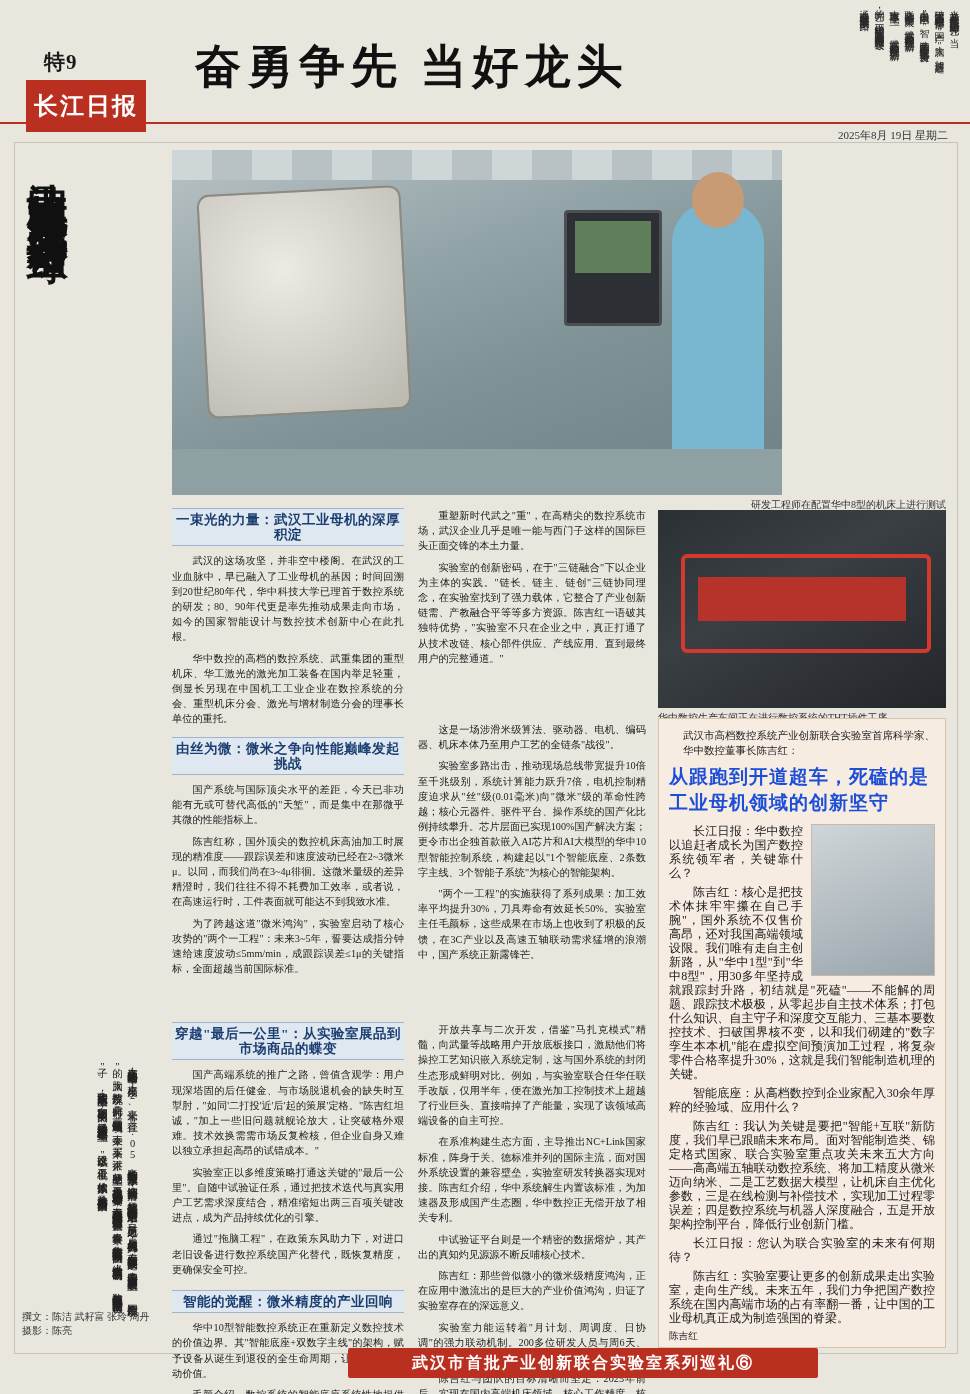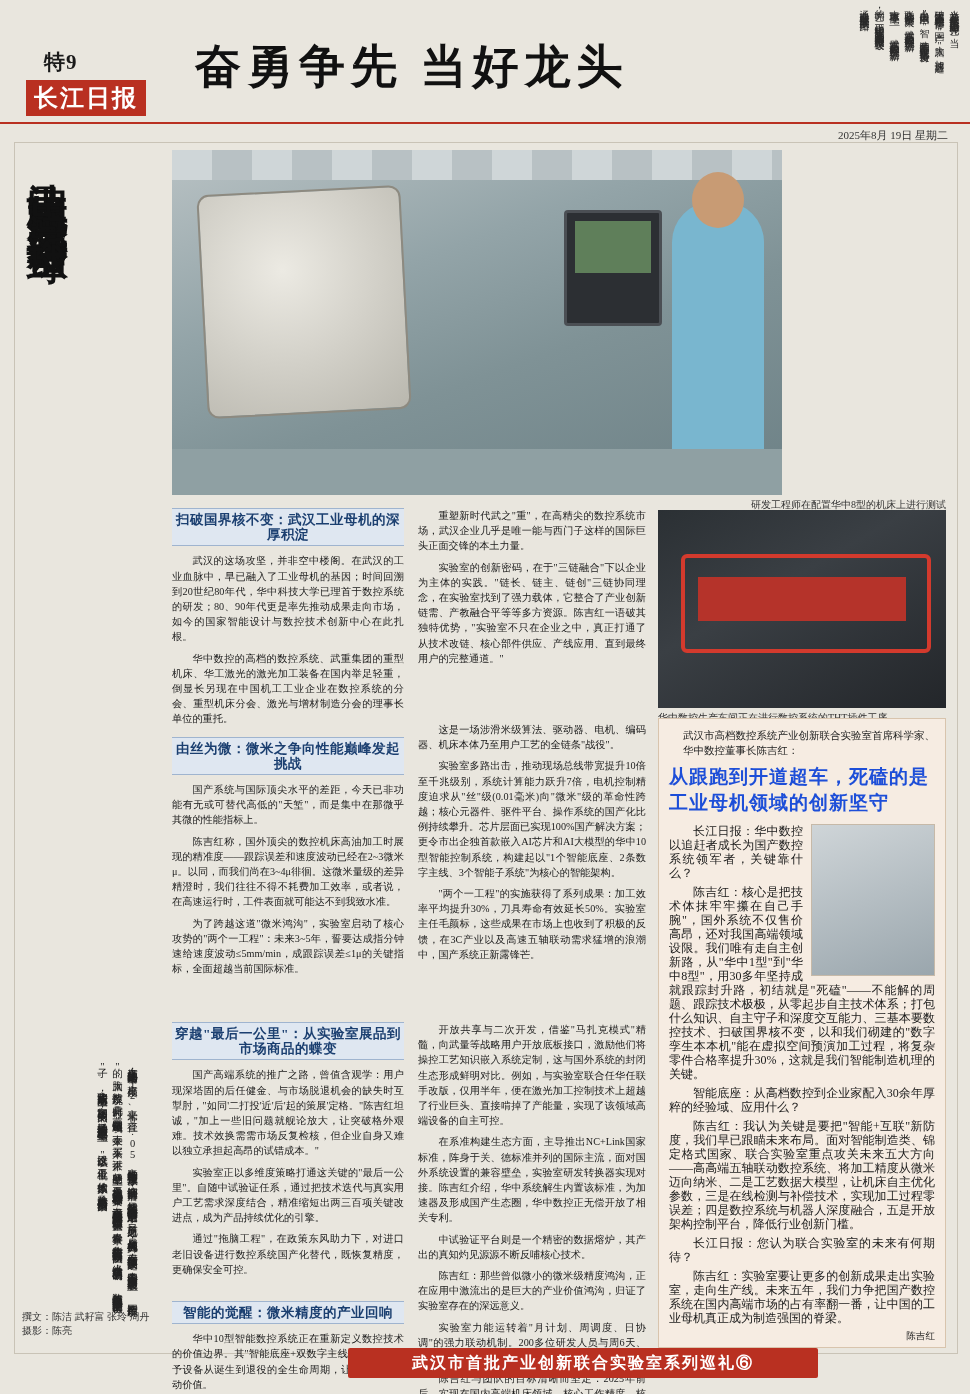--- a/index.html
+++ b/index.html
@@ -9,21 +9,21 @@
     font-family:"Liberation Serif","DejaVu Serif",serif;
     color:#1a1a1a;
     overflow:hidden;
     position:relative;
   }
   .page{position:relative;width:970px;height:1394px;box-sizing:border-box;}
 
   
   .masthead{position:relative;height:122px;border-bottom:2px solid #b93021;}
   .tag{position:absolute;left:44px;top:48px;font-size:21px;font-weight:bold;letter-spacing:1px;}
-  .logo{position:absolute;left:26px;top:80px;width:120px;height:36px;
+  .logo{position:absolute;left:26px;top:80px;width:120px;height:52px;
     background:#b93021;color:#fff;display:flex;align-items:center;justify-content:center;
     font-size:24px;font-weight:bold;letter-spacing:2px;font-family:"Liberation Serif",serif;}
   .headline-main{position:absolute;left:195px;top:36px;font-size:46px;font-weight:bold;letter-spacing:6px;color:#111;}
   .vtext-strip{position:absolute;right:8px;top:2px;width:470px;height:120px;display:flex;flex-direction:row-reverse;gap:0px;}
   .vcol{writing-mode:vertical-rl;text-orientation:upright;font-size:10px;line-height:13px;color:#2a2a2a;
     letter-spacing:1px;height:116px;padding:0 1px;overflow:hidden;}
 
   .dateline{position:absolute;right:22px;top:128px;font-size:11px;color:#333;}
 
   
@@ -54,21 +54,21 @@
   .col p{margin:0 0 6px 0;text-indent:2em;}
 
   
   .ibox{position:absolute;left:658px;top:718px;width:288px;height:630px;
     background:#f6ece2;border:1px solid #d8c4ad;box-sizing:border-box;padding:9px 10px;}
   .ibox .lead{font-size:10.5px;line-height:15px;color:#222;margin:0 0 6px 14px;}
   .ibox .ititle{font-size:19px;font-weight:bold;line-height:26px;color:#1d4ed8;margin:4px 0 8px 0;letter-spacing:1px;}
   .ibox .qa{font-size:12px;line-height:14px;text-align:justify;margin:0 0 5px 0;text-indent:2em;}
   .ibox .portrait{float:right;width:122px;height:150px;margin:0 0 6px 8px;
     background:linear-gradient(160deg,#cfd5d8,#9aa6ad);border:1px solid #c6b9a8;}
-  .sig{font-size:9.6px;text-align:right;margin-top:2px;}
+  .sig{font-size:9.6px;text-align:left;margin-top:2px;}
 
   
   .banner{position:absolute;left:348px;bottom:16px;width:470px;height:30px;background:#b93021;color:#fff;
     display:flex;align-items:center;justify-content:center;font-size:16px;font-weight:bold;letter-spacing:2px;
     border-radius:2px;}
 
   
   .m-drum{position:absolute;left:30px;top:40px;width:200px;height:220px;border-radius:12px;
     background:radial-gradient(circle at 40% 35%,#eceae3,#b9b7ae);border:2px solid #8d8a80;transform:rotate(-3deg);}
   .m-panel{position:absolute;right:120px;top:60px;width:92px;height:110px;background:#2c2f33;border:3px solid #4b4f54;border-radius:4px;}
@@ -123,21 +123,21 @@
   </div>
   <div class="cap" style="left:746px;top:498px;width:200px;text-align:right;">研发工程师在配置华中8型的机床上进行测试验证。</div>
 
   <div class="photo photo2">
     <div class="pcb"></div>
     <div class="pcb-i"></div>
   </div>
   <div class="cap" style="left:658px;top:711px;width:288px;">华中数控生产车间正在进行数控系统的THT插件工序。</div>
 
   <div class="col" style="left:172px;top:508px;width:232px;height:790px;">
-    <span class="sec-head">扫破国界核不变：武汉工业母机的深厚积淀</span>
+    <span class="sec-head">一束光的力量：武汉工业母机的深厚积淀</span>
     <p>武汉的这场攻坚，并非空中楼阁。在武汉的工业血脉中，早已融入了工业母机的基因；时间回溯到20世纪80年代，华中科技大学已理首于数控系统的研发；80、90年代更是率先推动成果走向市场，如今的国家智能设计与数控技术创新中心在此扎根。</p>
     <p>华中数控的高档的数控系统、武重集团的重型机床、华工激光的激光加工装备在国内举足轻重，倒显长另现在中国机工工业企业在数控系统的分会、重型机床分会、激光与增材制造分会的理事长单位的重托。</p>
     <span class="sec-head" style="margin-top:10px;">由丝为微：微米之争向性能巅峰发起挑战</span>
     <p>国产系统与国际顶尖水平的差距，今天已非功能有无或可替代高低的"天堑"，而是集中在那微乎其微的性能指标上。</p>
     <p>陈吉红称，国外顶尖的数控机床高油加工时展现的精准度——跟踪误差和速度波动已经在2~3微米μ。以同，而我们尚在3~4μ徘徊。这微米量级的差异精澄时，我们往往不得不耗费加工效率，或者说，在高速运行时，工件表面就可能达不到我致水准。</p>
     <p>为了跨越这道"微米鸿沟"，实验室启动了核心攻势的"两个一工程"：未来3~5年，誓要达成指分钟速给速度波动≤5mm/min，成跟踪误差≤1μ的关键指标，全面超越当前国际标准。</p>
   </div>
 
   <div class="col" style="left:418px;top:508px;width:228px;height:200px;">
     <p>重塑新时代武之"重"，在高精尖的数控系统市场，武汉企业几乎是唯一能与西门子这样的国际巨头正面交锋的本土力量。</p>
@@ -148,21 +148,21 @@
     <p>这是一场涉滑米级算法、驱动器、电机、编码器、机床本体乃至用户工艺的全链条"战役"。</p>
     <p>实验室多路出击，推动现场总线带宽提升10倍至千兆级别，系统计算能力跃升7倍，电机控制精度迫求从"丝"级(0.01毫米)向"微米"级的革命性跨越；核心元器件、驱件平台、操作系统的国产化比例持续攀升。芯片层面已实现100%国产解决方案；更令市出企独首款嵌入AI芯片和AI大模型的华中10型智能控制系统，构建起以"1个智能底座、2条数字主线、3个智能子系统"为核心的智能架构。</p>
     <p>"两个一工程"的实施获得了系列成果：加工效率平均提升30%，刀具寿命有效延长50%。实验室主任毛颜标，这些成果在市场上也收到了积极的反馈，在3C产业以及高速五轴联动需求猛增的浪潮中，国产系统正新露锋芒。</p>
   </div>
 
   <div class="col" style="left:172px;top:1022px;width:232px;height:280px;">
     <span class="sec-head">穿越"最后一公里"：从实验室展品到市场商品的蝶变</span>
     <p>国产高端系统的推广之路，曾值含观学：用户现深塔固的后任健金、与市场脱退机会的缺失时互掣肘，"如同'二打投'近'后'起的策展'定格。"陈吉红坦诚，"加上一些旧问题就舰论放大，让突破格外艰难。技术效换需需市场反复检核，但企业自身又难以独立承担起高昂的试错成本。"</p>
     <p>实验室正以多维度策略打通这关键的"最后一公里"。自随中试验证任系，通过把技术迭代与真实用户工艺需求深度结合，精准缩短出两三百项关键改进点，成为产品持续优化的引擎。</p>
     <p>通过"拖脑工程"，在政策东风助力下，对进口老旧设备进行数控系统国产化替代，既恢复精度，更确保安全可控。</p>
-    <span class="sec-head" style="margin-top:24px;">智能的觉醒：微米精度的产业回响</span>
+    <span class="sec-head" style="margin-top:13px;">智能的觉醒：微米精度的产业回响</span>
     <p>华中10型智能数控系统正在重新定义数控技术的价值边界。其"智能底座+双数字主线"的架构，赋予设备从诞生到退役的全生命周期，让数据真正驱动价值。</p>
     <p>毛颜介绍，数控系统的智能底座系统性地提供智能所需的AI算力与算法模型；两条数字主线反观融合贯通制造链、这条使用的指链与制造工艺链，为智能数控机床提供充裕和知识支撑。系统构成包含工艺优化、精度提升、健康管理等子系统，实现架高效率周期、更可靠、更智能。</p>
 
   </div>
 
   <div class="col" style="left:418px;top:1022px;width:228px;height:280px;">
     <p>开放共享与二次开发，借鉴"马扎克模式"精髓，向武量等战略用户开放底板接口，激励他们将操控工艺知识嵌入系统定制，这与国外系统的封闭生态形成鲜明对比。例如，与实验室联合任华任联手改版，仅用半年，便在激光加工控制技术上超越了行业巨头、直接啃掉了产能量，实现了该领域高端设备的自主可控。</p>
     <p>在系准构建生态方面，主导推出NC+Link国家标准，阵身于关、德标准并列的国际主流，面对国外系统设置的兼容壁垒，实验室研发转换器实现对接。陈吉红介绍，华中系统解生内置该标准，为加速器及形成国产生态圈，华中数控正无偿开放了相关专利。</p>
     <p>中试验证平台则是一个精密的数据熔炉，其产出的真知灼见源源不断反哺核心技术。</p>
     <p>陈吉红：那些曾似微小的微米级精度鸿沟，正在应用中激流出的是巨大的产业价值鸿沟，归证了实验室存在的深远意义。</p>

